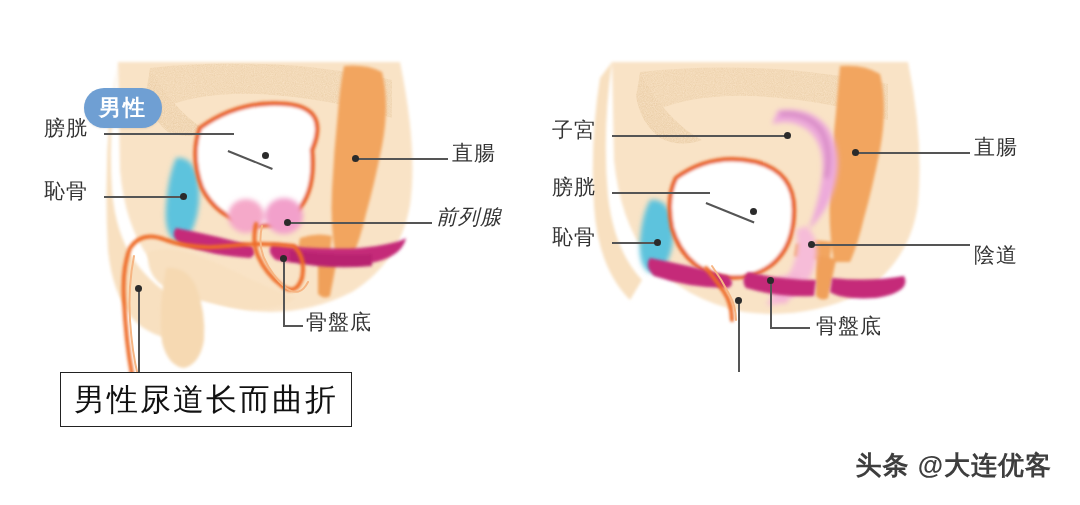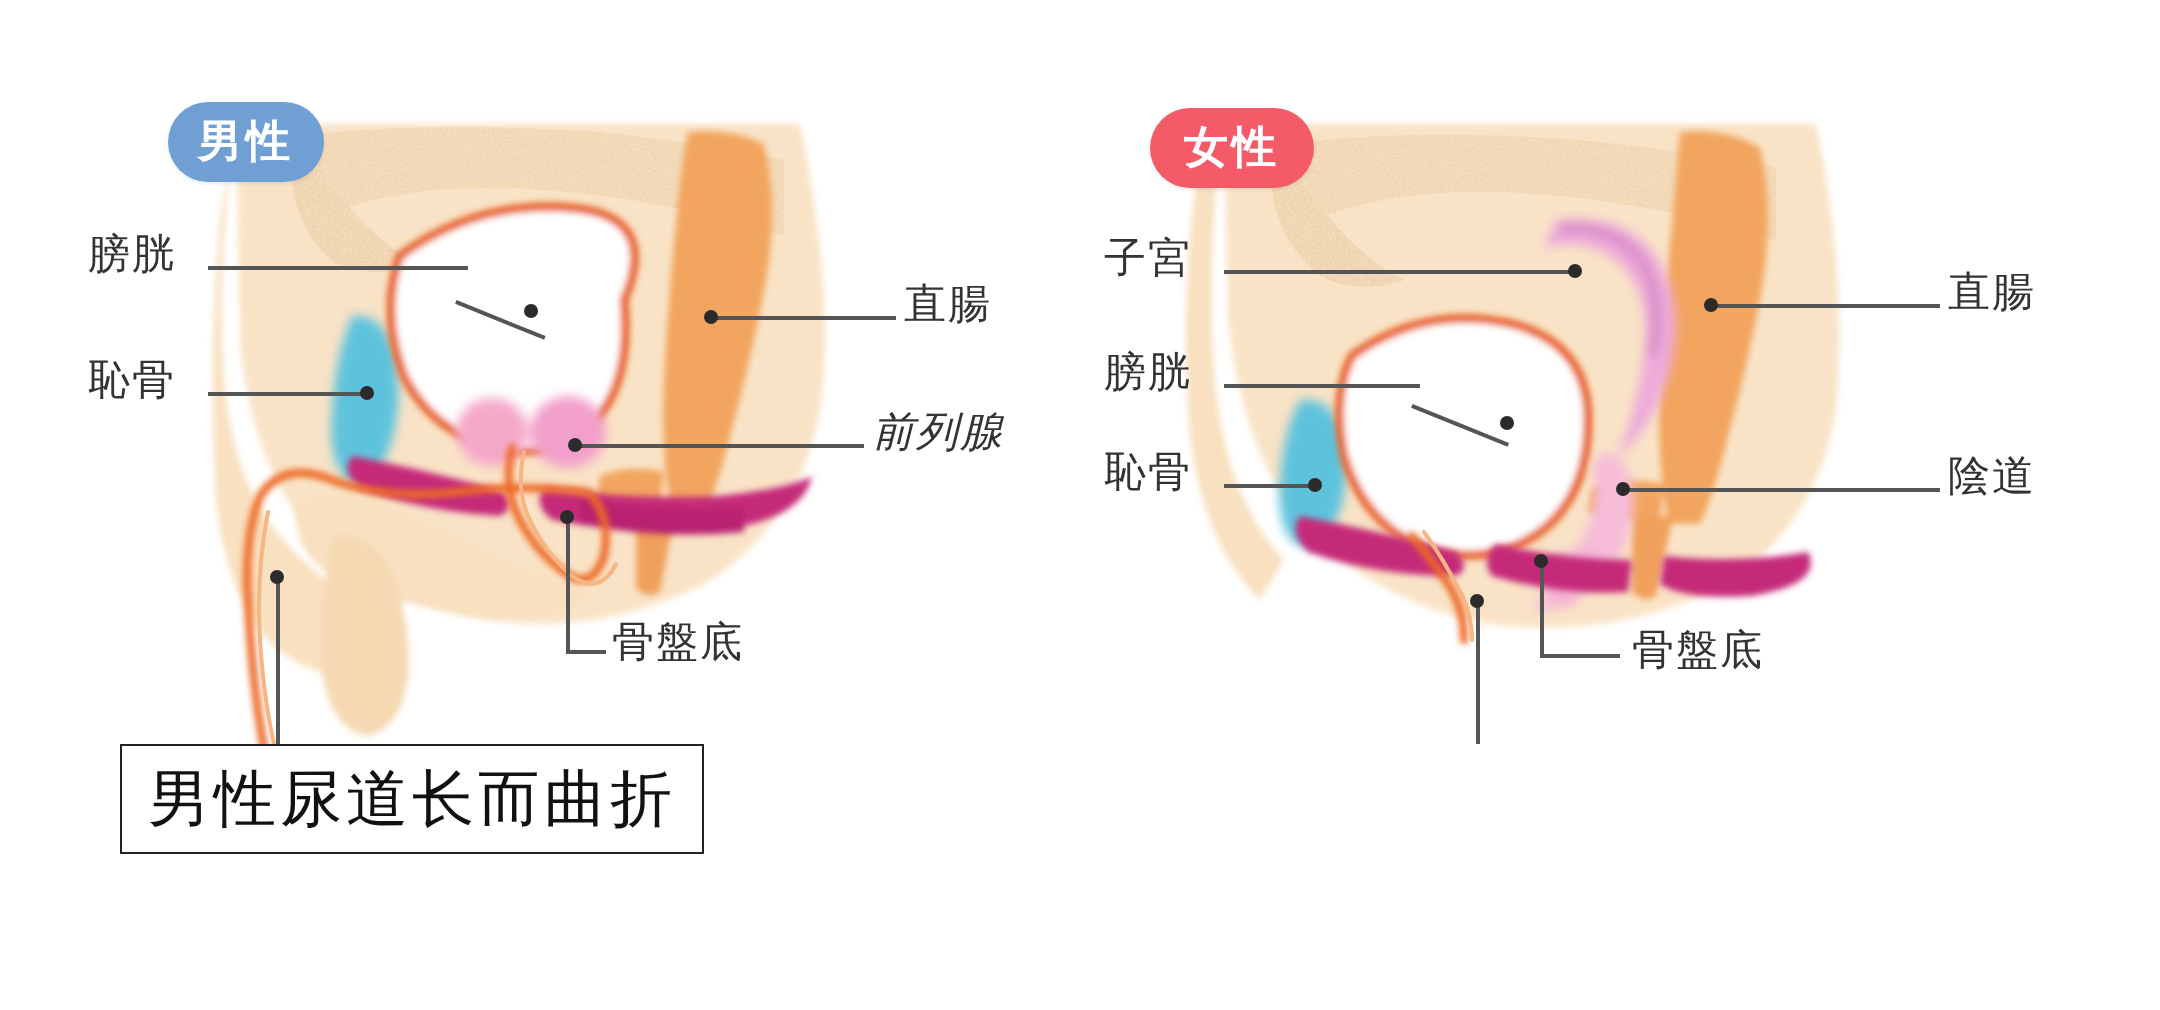--- a/index.html
+++ b/index.html
@@ -12,20 +12,21 @@
   .panel{position:absolute;top:0;width:540px;height:505px;}
   .panel-male{left:0;}
   .panel-female{left:540px;}
 
   
   .badge{
     position:absolute;border-radius:22px;color:#fff;
     font-size:22px;font-weight:bold;letter-spacing:2px;
     display:flex;align-items:center;justify-content:center;
     box-shadow:0 1px 2px rgba(0,0,0,.08);
+    margin-top:37px;
   }
   .badge-male{left:84px;top:51px;width:78px;height:40px;background:#6f9fd3;}
   .badge-female{left:35px;top:54px;width:82px;height:40px;background:#f45a68;}
 
   
   .label{
     position:absolute;font-size:21px;color:#333333;letter-spacing:1px;
     white-space:nowrap;line-height:1;
   }
   .leader{position:absolute;background:#555555;height:1.6px;}
@@ -232,45 +233,45 @@
         <path d="M208,272 Q244,280 276,280 L274,296 Q240,298 206,288 Q200,280 208,272 Z" fill="#c52c79"></path>
         <path d="M292,278 Q330,282 364,276 Q372,292 336,298 Q302,300 290,292 Z" fill="#c52c79"></path>
       </g>
 
       <g fill="none" stroke="#ee6a26" stroke-width="4" stroke-linecap="round">
         <path d="M166,268 Q176,280 184,292 Q192,304 192,320" filter="url(#fsoft1)"></path>
         <path d="M172,266 Q182,280 189,294 Q196,306 196,320" stroke="#f6b583" stroke-width="2"></path>
       </g>
     </svg>
 
-    <div class="badge badge-female">女性</div>
 
     <div class="label" style="left:12px;top:119px;text-align:right;">子宮</div>
     <div class="leader" style="left:72px;top:135px;width:176px;"></div>
     <div class="dot" style="left:244px;top:132px;"></div>
 
     <div class="label" style="left:12px;top:176px;">膀胱</div>
     <div class="leader" style="left:72px;top:192px;width:98px;"></div>
     <div class="leader" style="left:166px;top:202px;width:52px;transform:rotate(22deg);transform-origin:left center;"></div>
     <div class="dot" style="left:210px;top:208px;"></div>
 
     <div class="label" style="left:12px;top:226px;">恥骨</div>
     <div class="leader" style="left:72px;top:242px;width:46px;"></div>
     <div class="dot" style="left:114px;top:239px;"></div>
 
     <div class="label" style="left:434px;top:136px;">直腸</div>
     <div class="leader" style="left:316px;top:152px;width:114px;"></div>
     <div class="dot" style="left:312px;top:149px;"></div>
 
-    <div class="label" style="left:434px;top:228px;">陰道</div>
+    <div class="label" style="left:434px;top:244px;">陰道</div>
     <div class="leader" style="left:272px;top:244px;width:158px;"></div>
     <div class="dot" style="left:268px;top:241px;"></div>
 
     <div class="label" style="left:276px;top:315px;">骨盤底</div>
     <div class="leader-v" style="left:230px;top:280px;height:48px;"></div>
     <div class="leader" style="left:230px;top:327px;width:40px;"></div>
     <div class="dot" style="left:227px;top:277px;"></div>
 
     <div class="callout-stem" style="left:198px;top:300px;height:72px;"></div>
     <div class="dot" style="left:195px;top:297px;"></div>
   </div>
 
+  <div class="watermark">头条 @大连优客</div>
 </div>
 
 </body></html>

